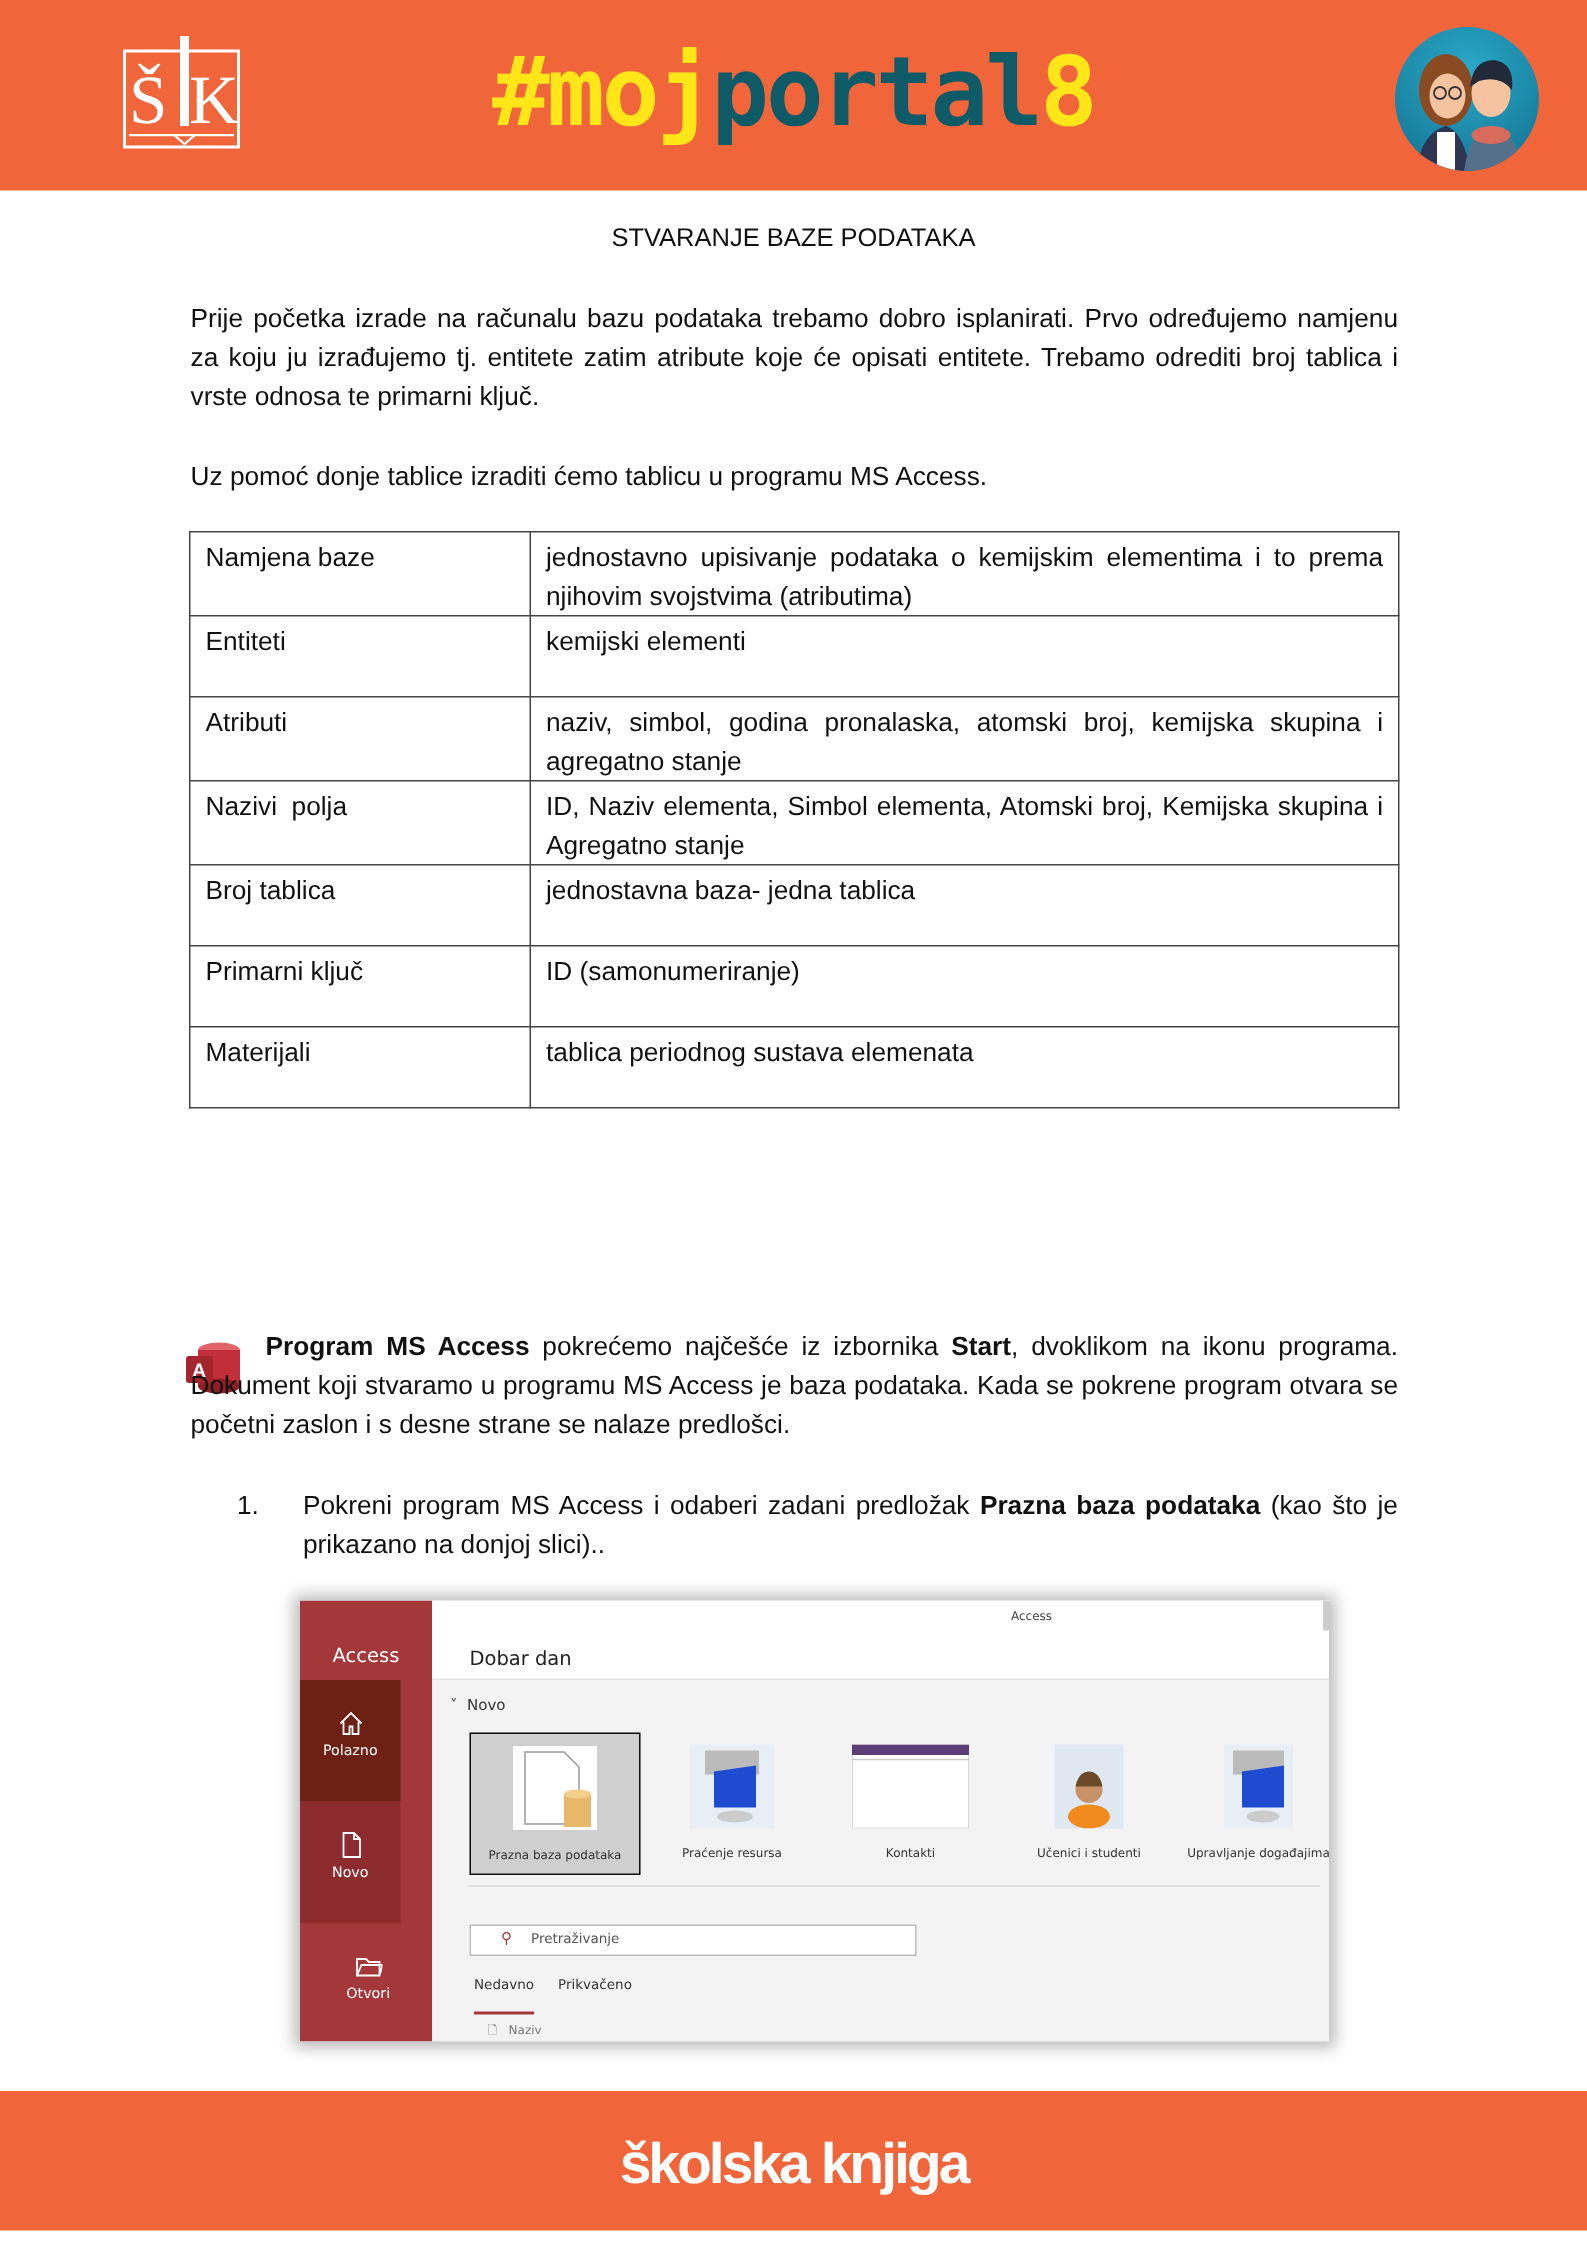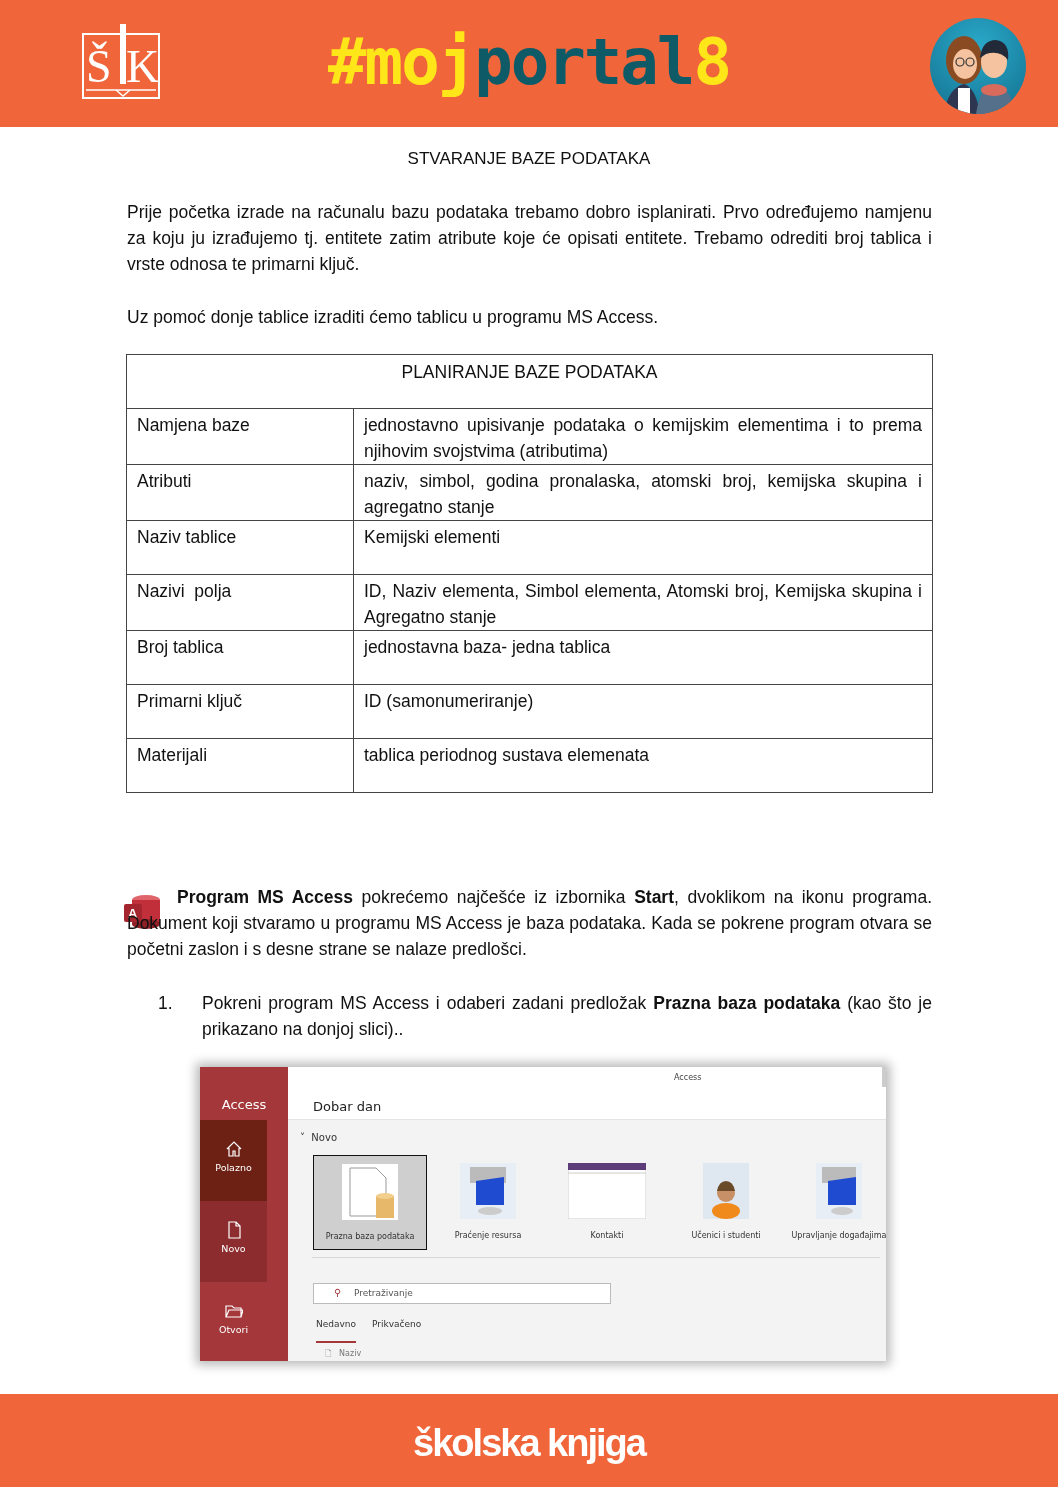--- a/index.html
+++ b/index.html
@@ -123,34 +123,31 @@
   </div>
 </div>
 
 <div class="title">STVARANJE BAZE PODATAKA</div>
 
 <p class="para" style="top:199px;margin:0;">Prije početka izrade na računalu bazu podataka trebamo dobro isplanirati. Prvo određujemo namjenu za koju ju izrađujemo tj. entitete zatim atribute koje će opisati entitete. Trebamo odrediti broj tablica i vrste odnosa te primarni ključ.</p>
 <p class="para" style="top:304px;margin:0;">Uz pomoć donje tablice izraditi ćemo tablicu u programu MS Access.</p>
 
 <table class="plan">
   <tbody>
-      <tr>
-    <td class="hdr" colspan="2">PLANIRANJE BAZE PODATAKA</td>
-  </tr>
   <tr class="row">
     <td class="l">Namjena baze</td>
     <td class="r">jednostavno upisivanje podataka o kemijskim elementima i to prema njihovim svojstvima (atributima)</td>
   </tr>
   <tr class="row">
+    <td class="l">Entiteti</td>
+    <td class="r">kemijski elementi</td>
+  </tr>
+  <tr class="row">
     <td class="l">Atributi</td>
     <td class="r">naziv, simbol, godina pronalaska, atomski broj, kemijska skupina i agregatno stanje</td>
-  </tr>
-  <tr class="row">
-    <td class="l">Naziv tablice</td>
-    <td class="r">Kemijski elementi</td>
   </tr>
   <tr class="row">
     <td class="l" style="white-space:pre;">Nazivi  polja</td>
     <td class="r">ID, Naziv elementa, Simbol elementa, Atomski broj, Kemijska skupina i Agregatno stanje</td>
   </tr>
   <tr class="row">
     <td class="l">Broj tablica</td>
     <td class="r">jednostavna baza- jedna tablica</td>
   </tr>
   <tr class="row">
@@ -189,21 +186,21 @@
           <path d="M2 9 L9 2 L16 9 M4 8 V16 H8 V11 H10 V16 H14 V8" fill="none" stroke="#fff" stroke-width="1.2"></path>
         </svg>
       <span>Polazno</span>
     </div>
     <div class="nav n2" style="top:134px;">
       <svg class="ic" viewBox="0 0 18 18">
           <path d="M4 1 H11 L15 5 V17 H4 Z M11 1 V5 H15" fill="none" stroke="#fff" stroke-width="1.2"></path>
         </svg>
       <span>Novo</span>
     </div>
-    <div class="nav" style="top:215px;">
+    <div class="nav" style="top:215px;padding-left:12px;">
       <svg class="ic" viewBox="0 0 18 18">
           <path d="M1 4 H7 L9 6 H16 V15 H1 Z M1 15 L4 8 H18 L16 15" fill="none" stroke="#fff" stroke-width="1.2"></path>
         </svg>
       <span>Otvori</span>
     </div>
   </div>
   <div class="topbar">
     <div class="wt">Access</div>
     <div class="greet">Dobar dan</div>
     <div class="scroll"></div>

